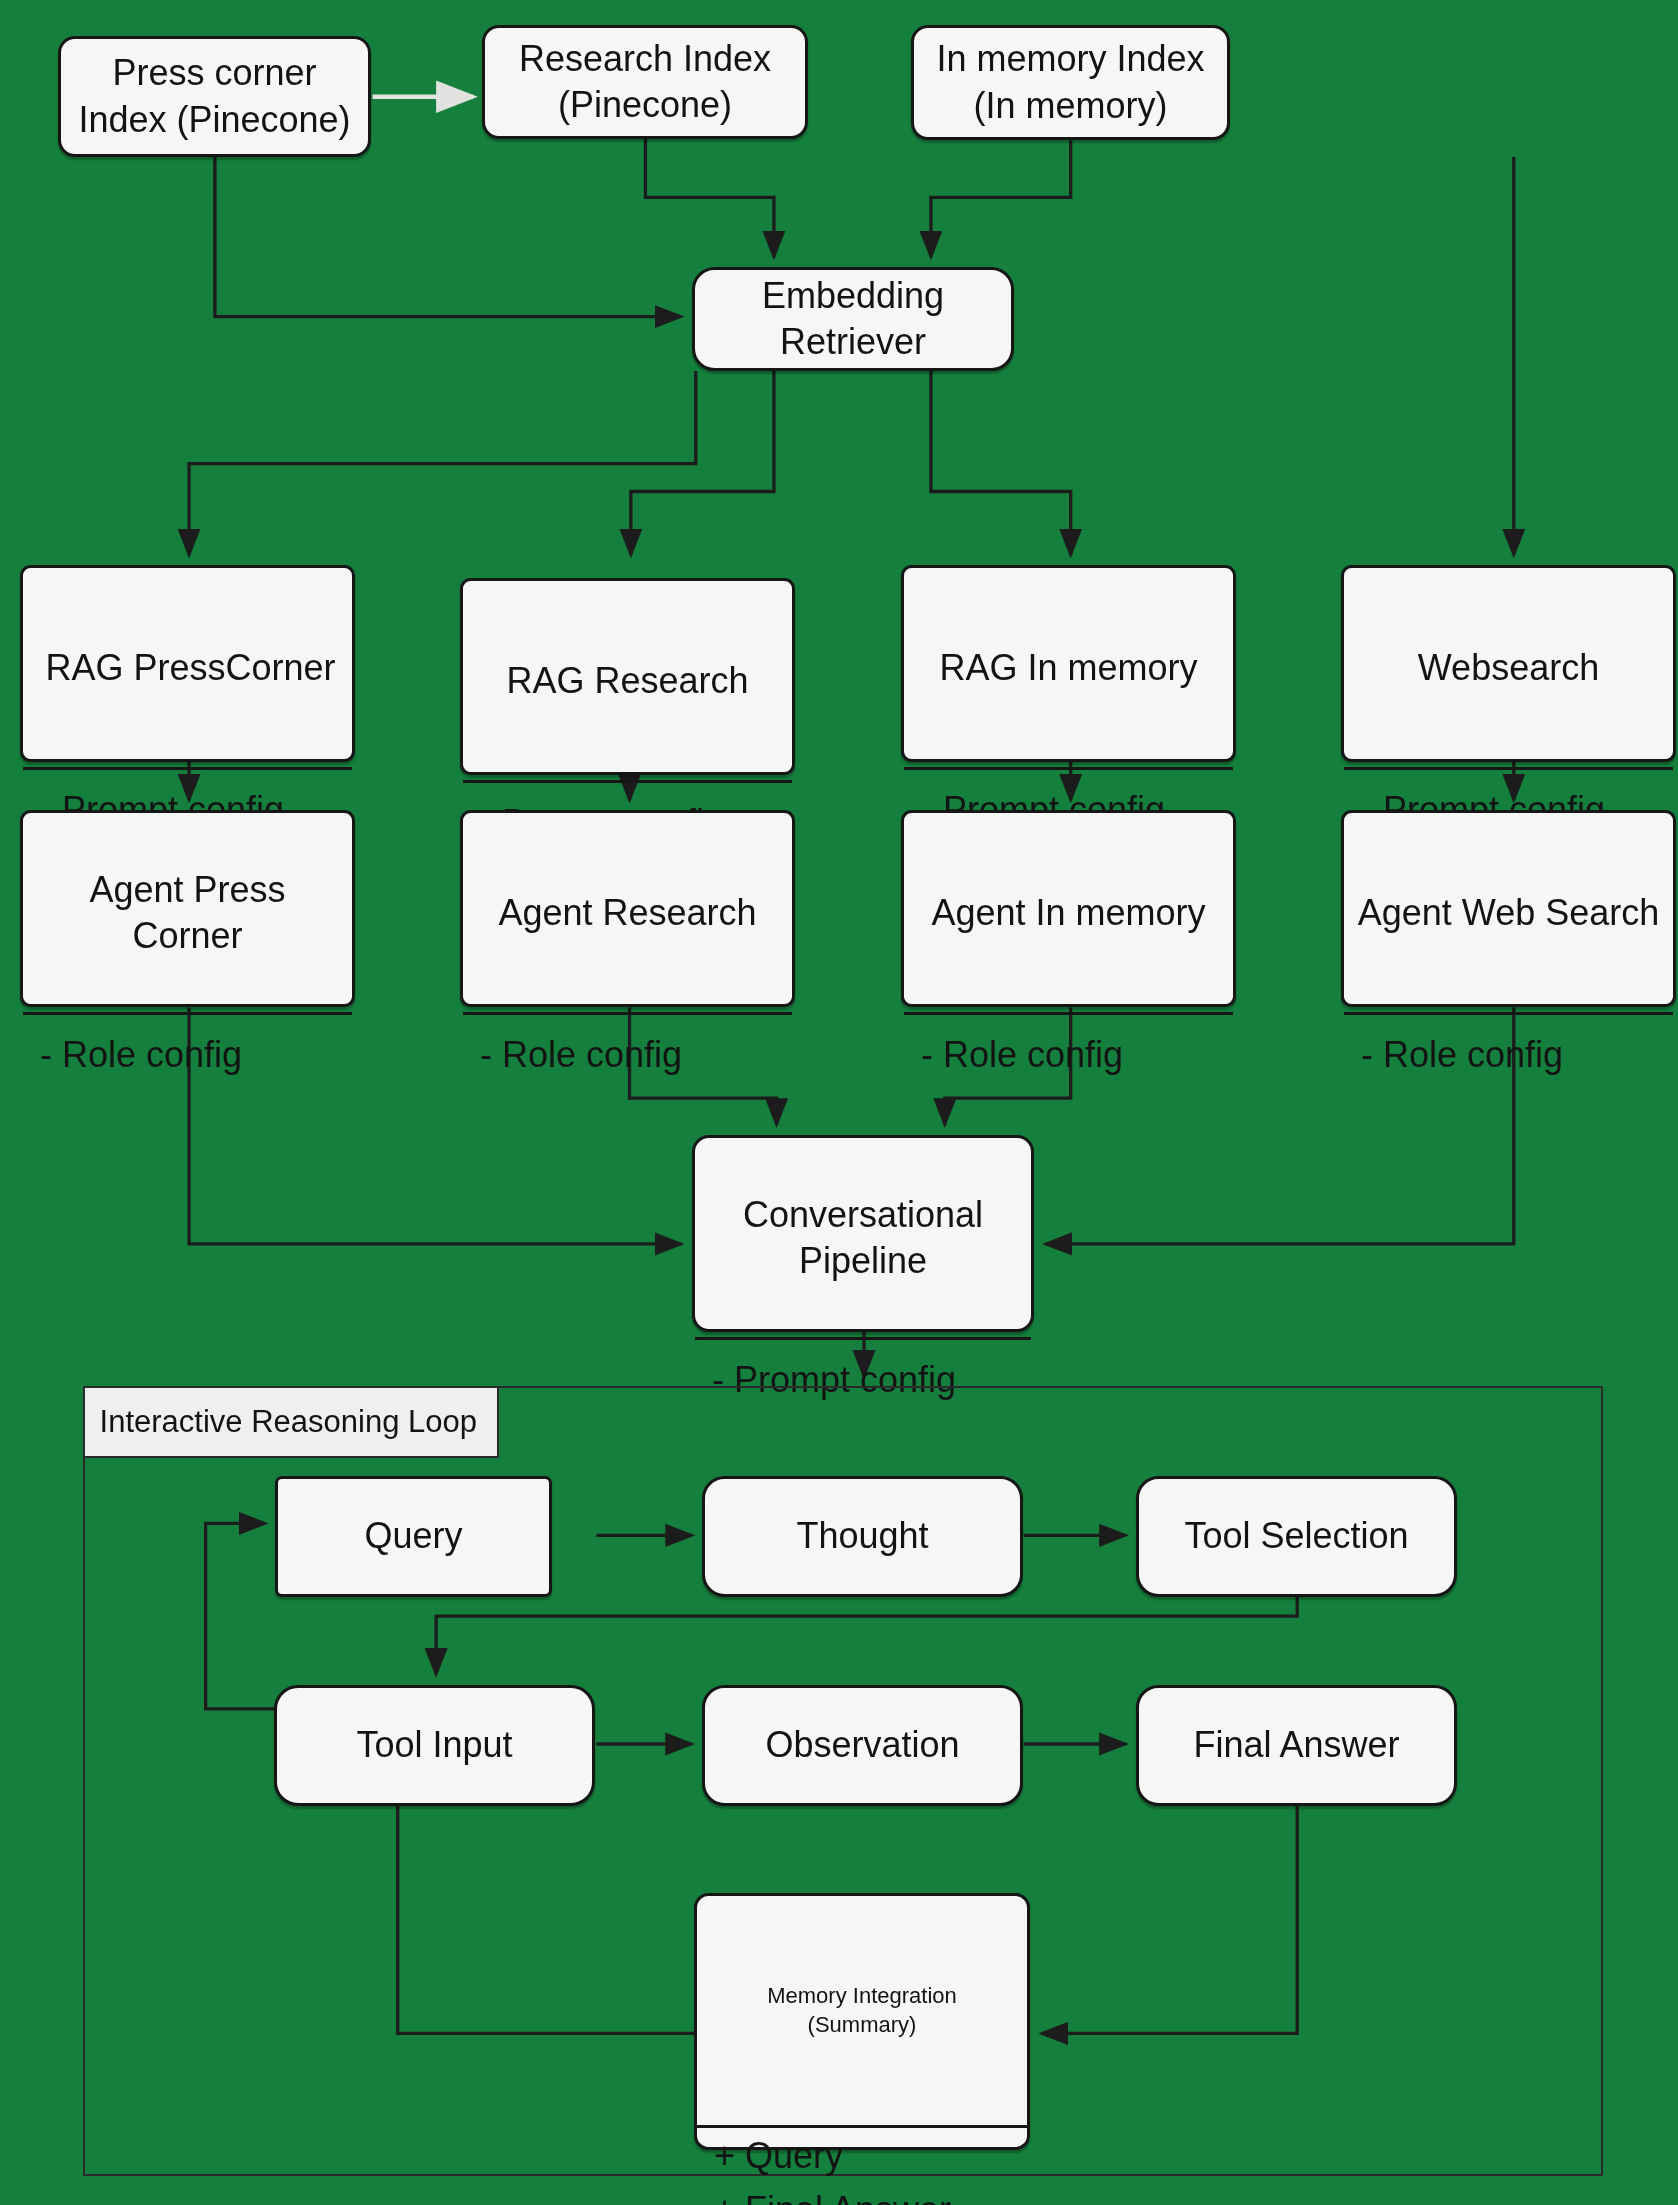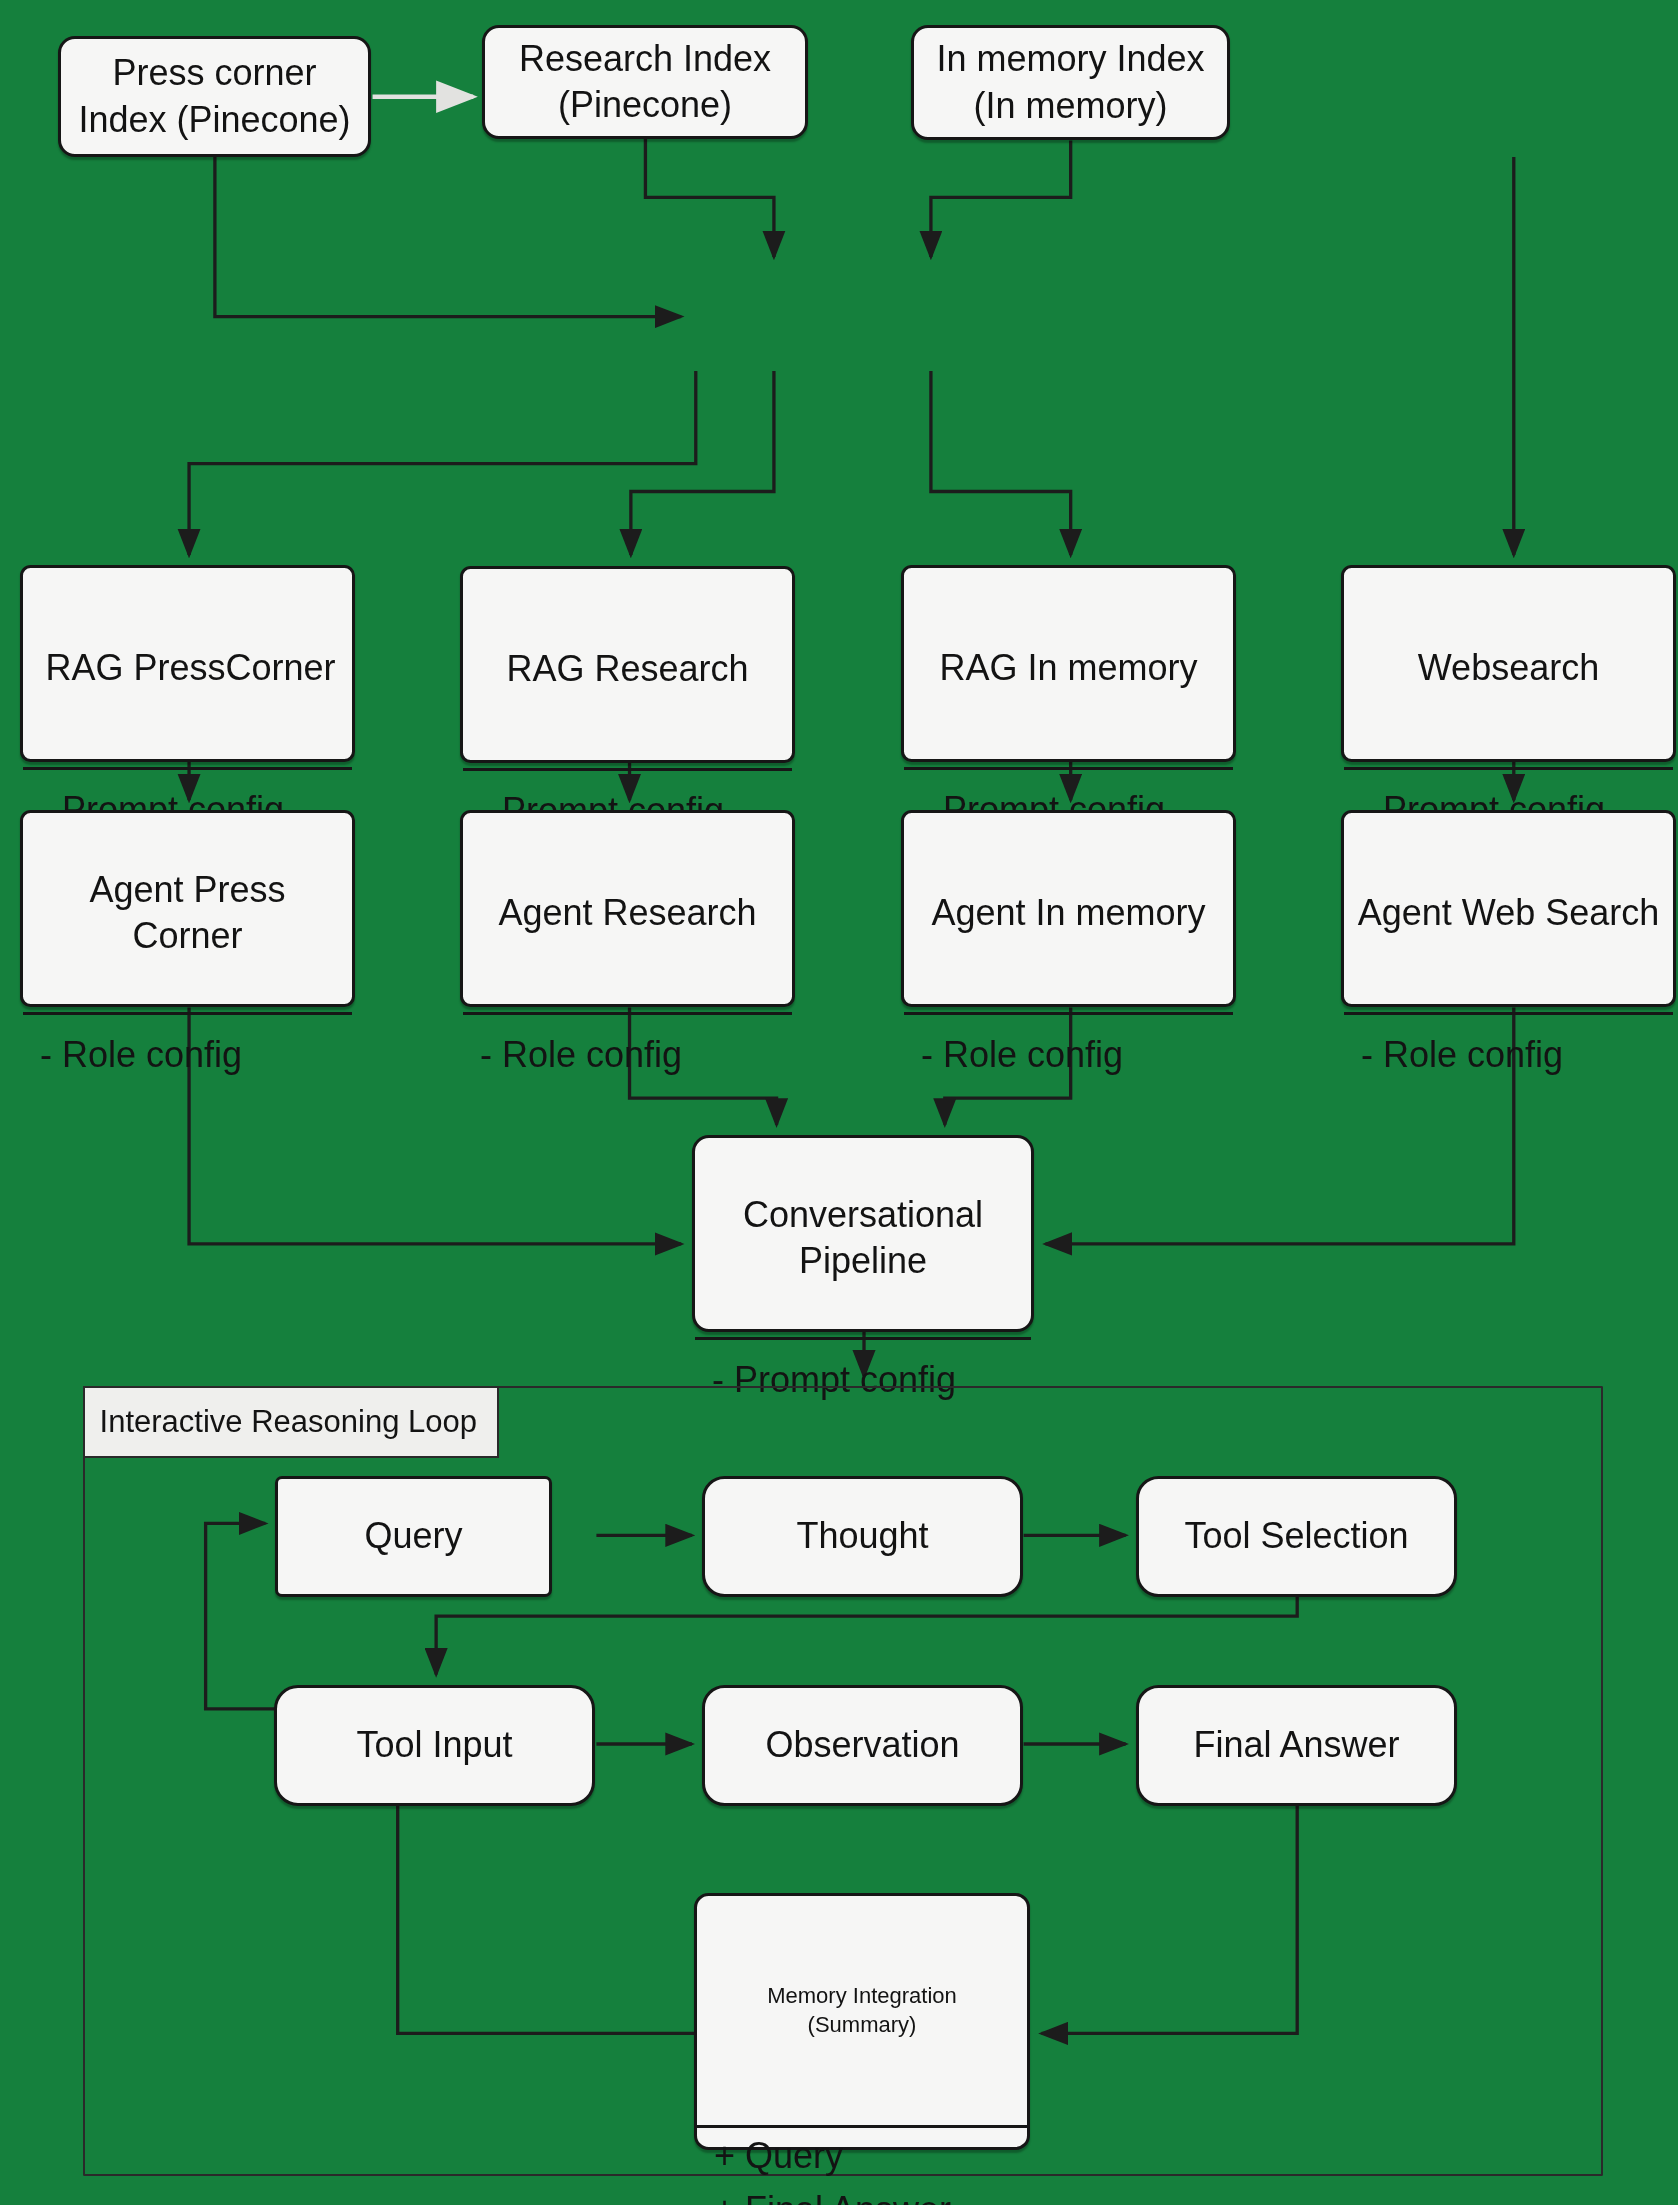--- a/index.html
+++ b/index.html
@@ -83,27 +83,29 @@
   <div class="node" style="left:58px;top:36px;width:313px;height:121px;"><span>Press corner
 Index (Pinecone)</span></div>
 
   <div class="node" style="left:482px;top:25px;width:326px;height:114px;"><span>Research Index
 (Pinecone)</span></div>
 
   <div class="node" style="left:911px;top:25px;width:319px;height:115px;"><span>In memory Index
 (In memory)</span></div>
 
 
+  <div class="node" style="left:692px;top:267px;width:322px;height:104px;border-radius:22.5px;"><span>Embedding
+Retriever</span></div>
 
   <div class="node compart" style="left:20px;top:565px;width:335px;height:197px;">
     <div class="title" style="height:107px;padding-left:6px;">RAG PressCorner</div>
     <div class="attrs" style="height:83px;">- Prompt config</div>
   </div>
 
-  <div class="node compart" style="left:460px;top:566px;width:335px;height:197px;">
+  <div class="node compart" style="left:460px;top:578px;width:335px;height:197px;">
     <div class="title" style="height:107px;">RAG Research</div>
     <div class="attrs" style="height:83px;">- Prompt config</div>
   </div>
 
   <div class="node compart" style="left:901px;top:565px;width:335px;height:197px;">
     <div class="title" style="height:107px;">RAG In memory</div>
     <div class="attrs" style="height:83px;">- Prompt config</div>
   </div>
 
   <div class="node compart" style="left:1341px;top:565px;width:335px;height:197px;">

